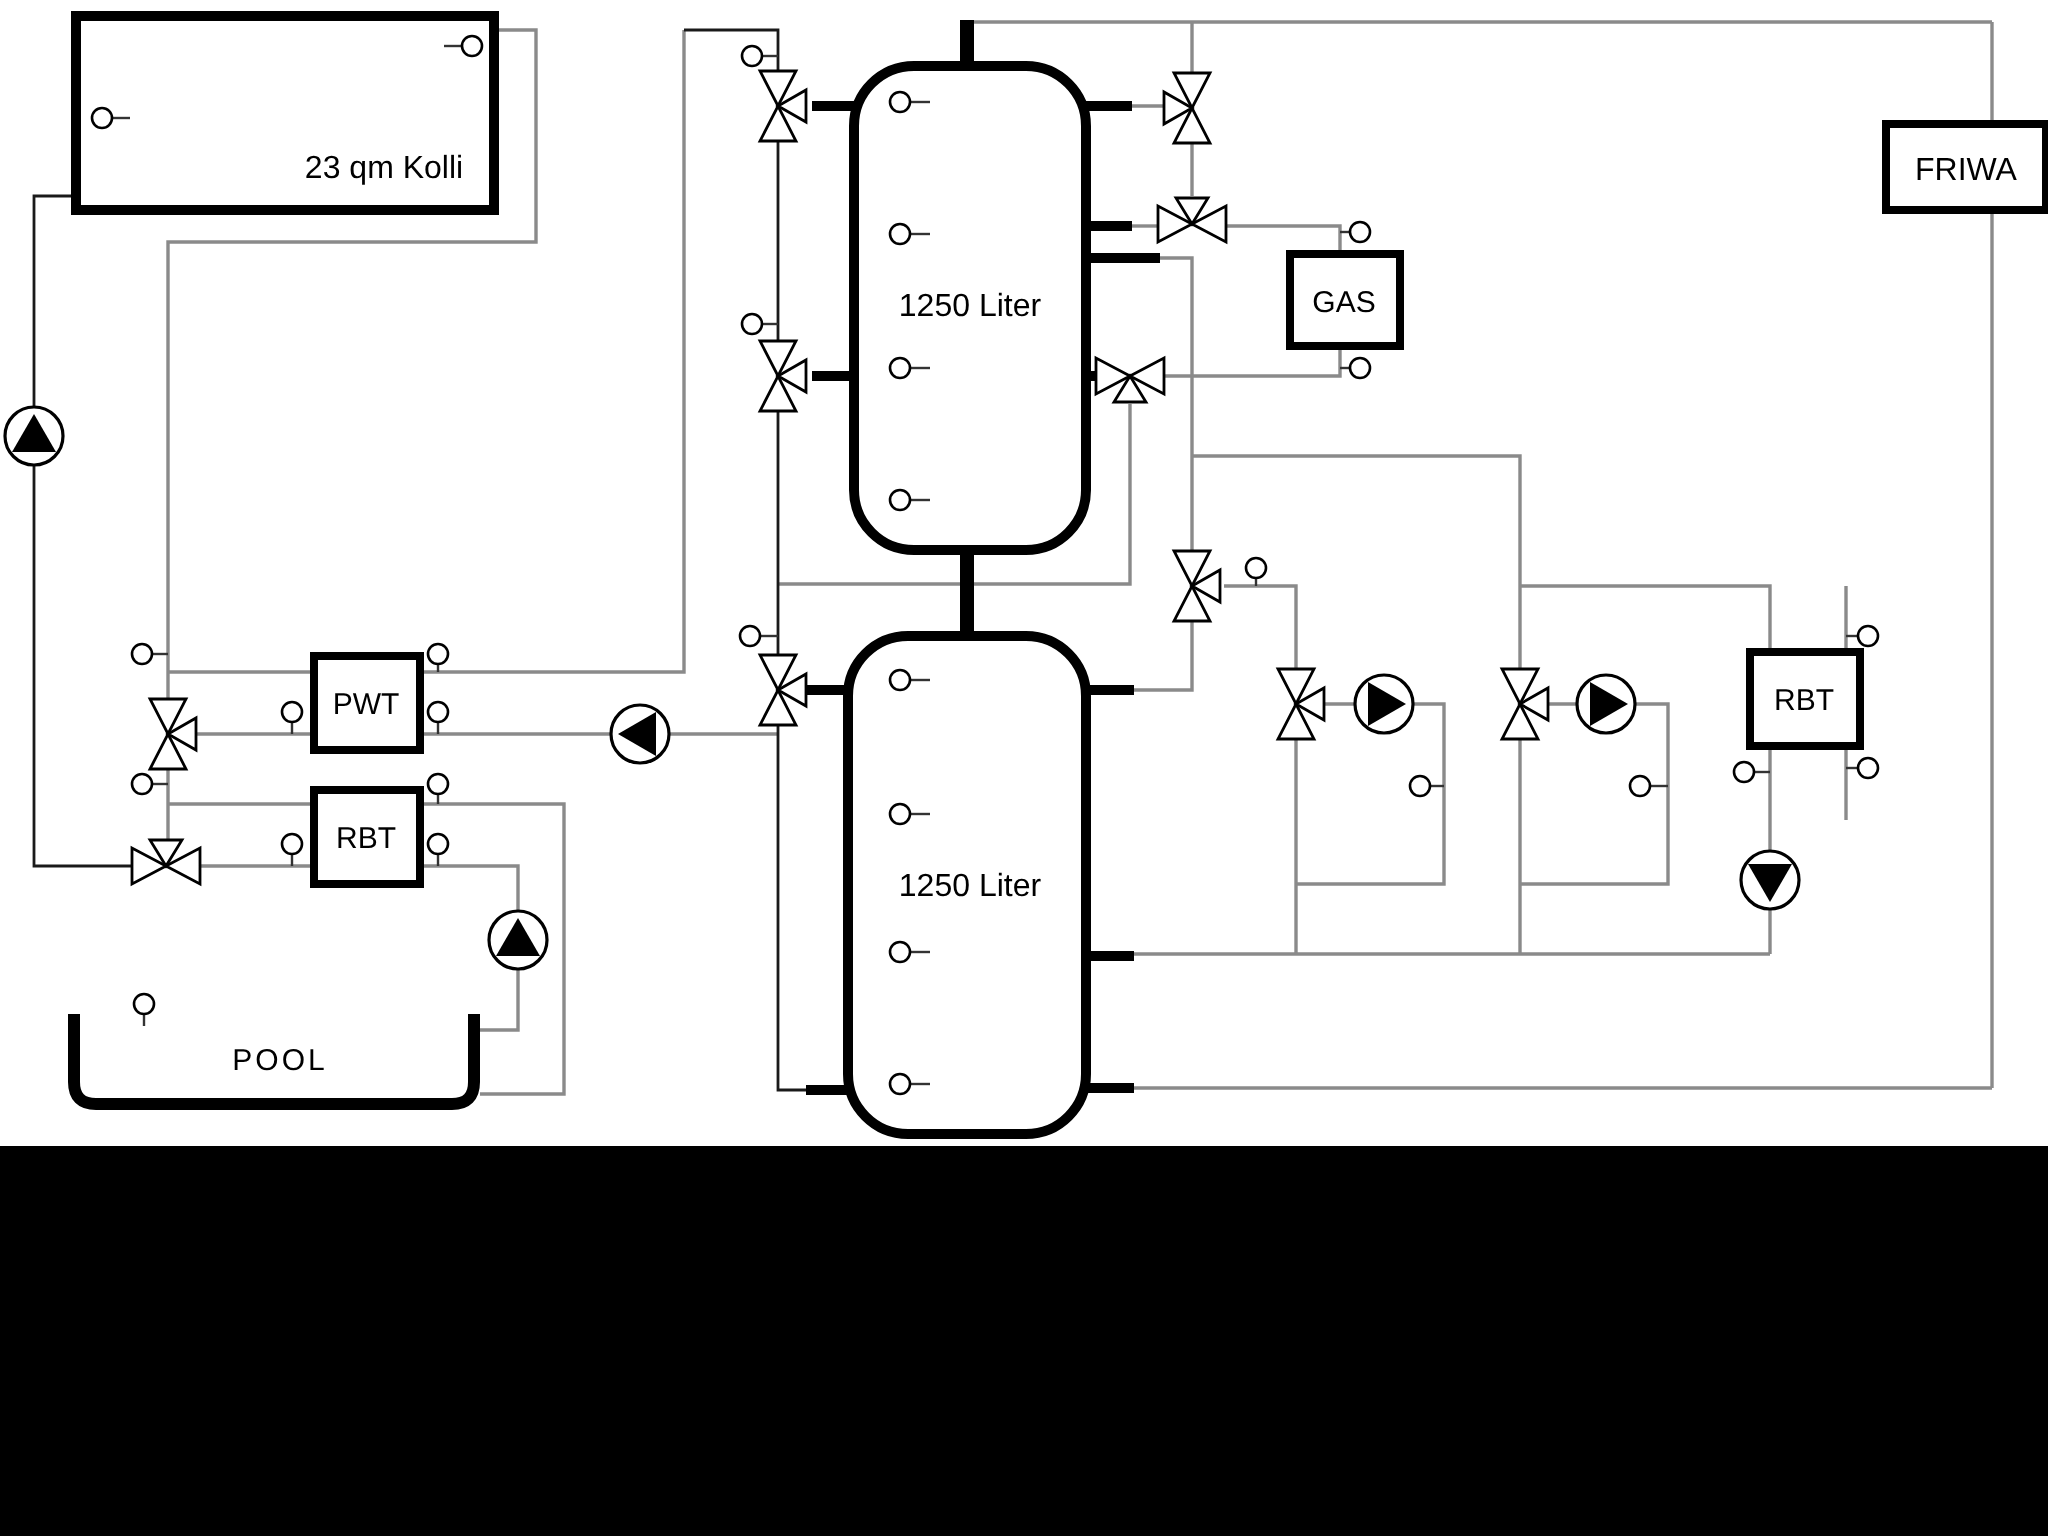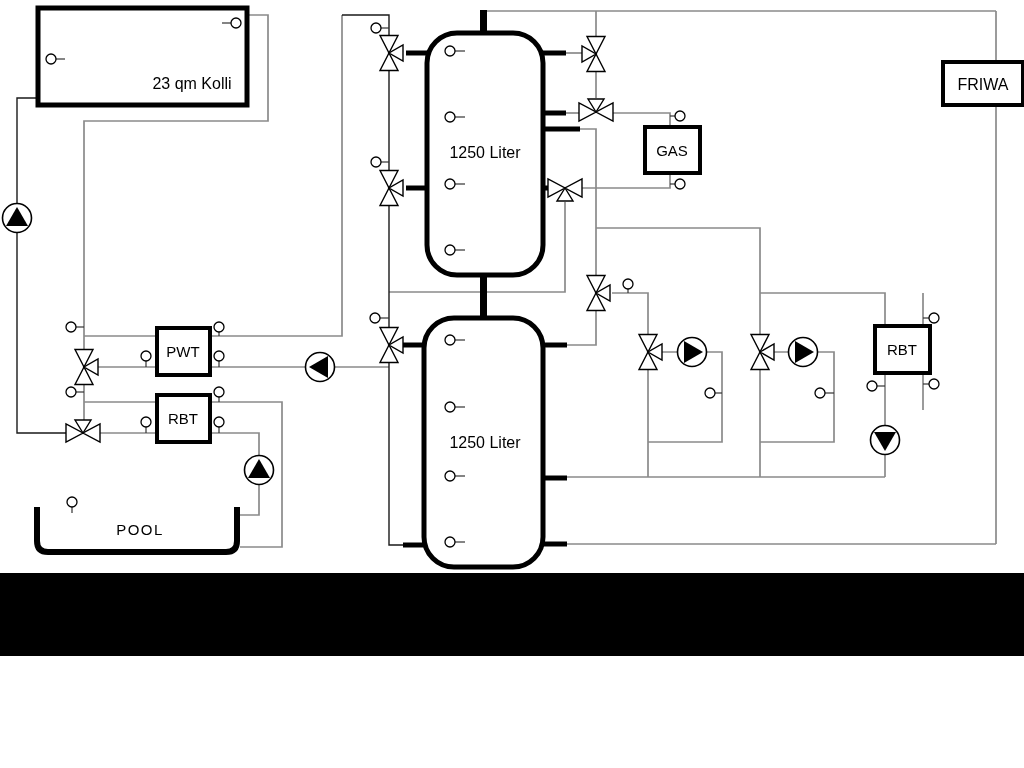--- a/index.html
+++ b/index.html
@@ -1,16 +1,16 @@
 <!DOCTYPE html>
 <html><head>
 <meta charset="utf-8">
 <style>
   html,body{margin:0;padding:0;background:#ffffff;}
-  .stage{position:relative;width:1024px;height:656px;background:#a21caf;overflow:hidden;}
+  .stage{position:relative;width:1024px;height:768px;background:#a21caf;overflow:hidden;}
   svg{display:block;}
   text{font-family:"Liberation Sans","DejaVu Sans",sans-serif;fill:#000000;}
   .lbl{font-size:16px;}
   .lbl-sm{font-size:15px;}
   .lbl-pool{font-size:15px;letter-spacing:1.5px;}
 </style>
 </head>
 <body>
 
 <div class="stage">

